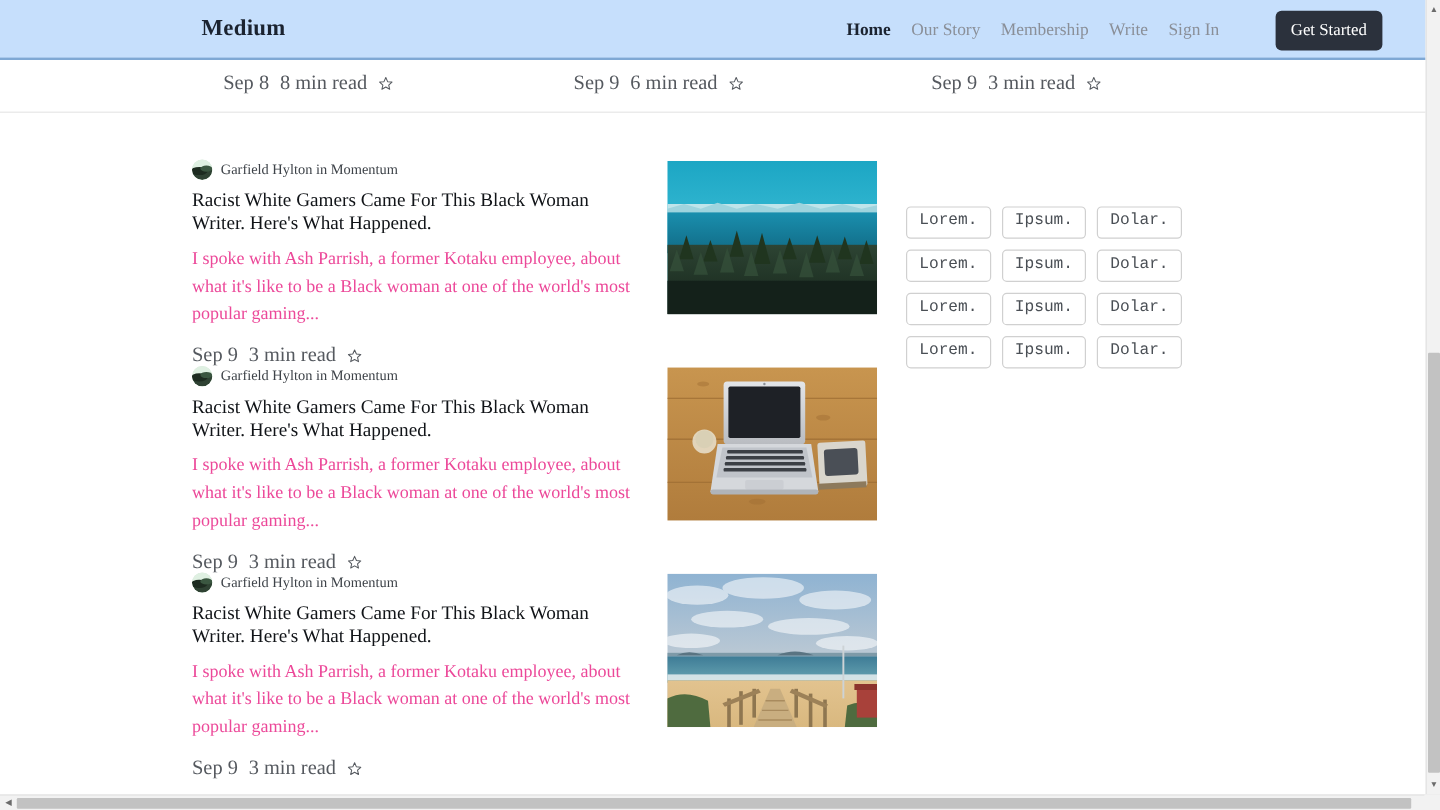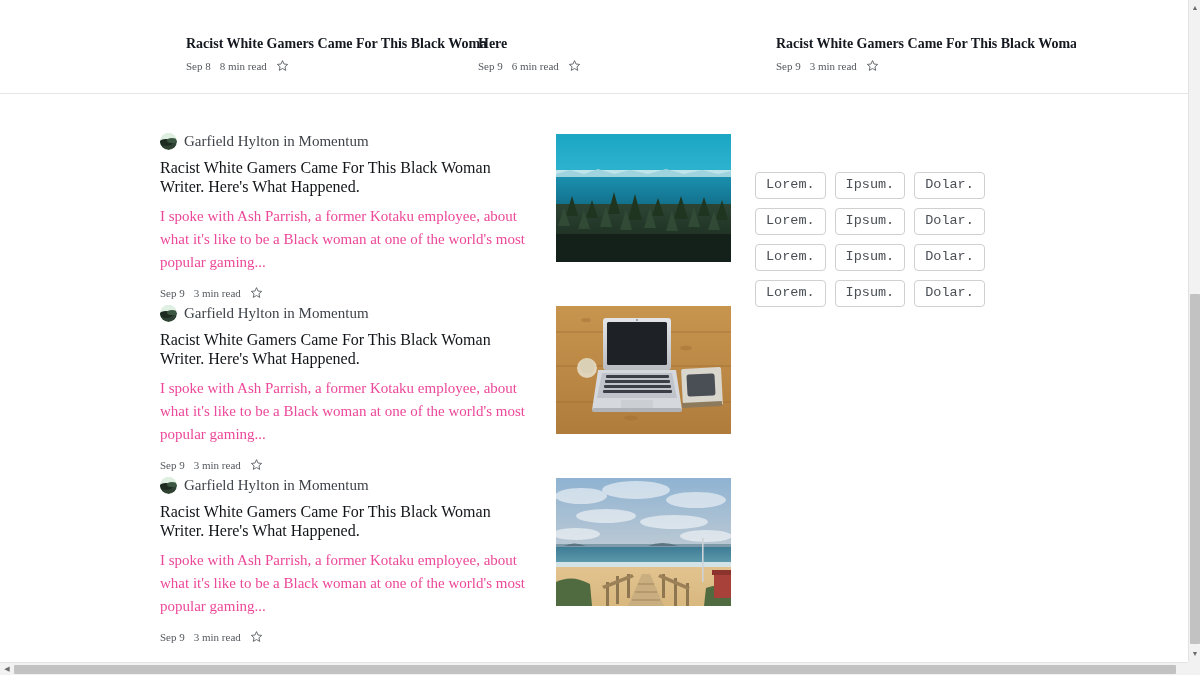--- a/index.html
+++ b/index.html
@@ -106,21 +106,21 @@
     line-height: 15px;
     height: 14px;
     overflow: hidden;
     white-space: nowrap;
   }
   .meta-row {
     display: flex;
     align-items: center;
     gap: 9px;
     font-family: "Liberation Serif", "DejaVu Serif", serif;
-    font-size: 11px;
+    font-size: 17px;
     color: #55595f;
     margin-top: 9px;
   }
   .star-ico { display: inline-block; line-height: 0; }
 
   .divider {
     position: absolute;
     left: 0;
     top: 93px;
     width: 1188px;
@@ -154,21 +154,21 @@
   .avatar {
     width: 17px;
     height: 17px;
     border-radius: 50%;
     overflow: hidden;
     flex: 0 0 auto;
     background: #d7e8da;
   }
   .byline-text {
     font-family: "Liberation Serif", "DejaVu Serif", serif;
-    font-size: 15px;
+    font-size: 12px;
     color: #3e4349;
   }
   .art-title {
     font-family: "Liberation Serif", "DejaVu Serif", serif;
     font-weight: normal;
     font-size: 16px;
     line-height: 19px;
     color: #111418;
     margin-top: 8px;
     width: 372px;
@@ -337,20 +337,33 @@
           <svg width="13" height="13" viewBox="0 0 24 24" fill="none" stroke="#55595f" stroke-width="1.6" stroke-linejoin="round">
               <polygon points="12,3 14.8,9.3 21.5,10 16.5,14.5 18,21 12,17.6 6,21 7.5,14.5 2.5,10 9.2,9.3"></polygon>
             </svg>
         </span>
       </div>
     </div>
   </div>
 
   <div class="divider"></div>
 
+  <div class="site-header">
+    <div class="header-inner">
+      <div class="logo">Medium</div>
+      <div class="nav">
+        <span class="nav-link active">Home</span>
+        <span class="nav-link">Our Story</span>
+        <span class="nav-link">Membership</span>
+        <span class="nav-link">Write</span>
+        <span class="nav-link">Sign In</span>
+      </div>
+      <div class="cta-button">Get Started</div>
+    </div>
+  </div>
 
   <div class="feed">
 
     <div class="article a1">
       <div class="byline">
         <span class="avatar">
           <svg viewBox="0 0 17 17" width="17" height="17">
             <defs>
                 <clipPath id="av1">
                   <circle cx="8.5" cy="8.5" r="8.5"></circle>

